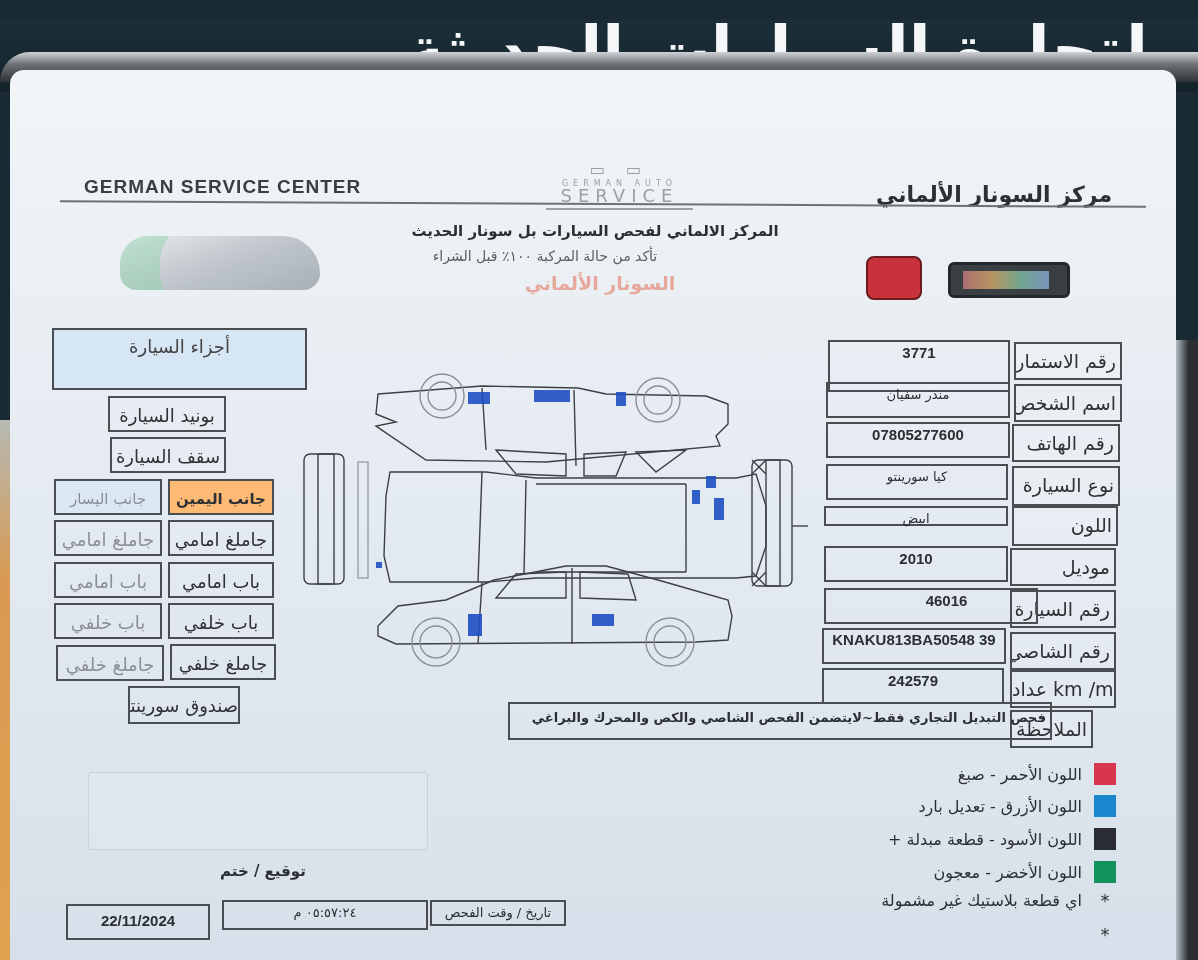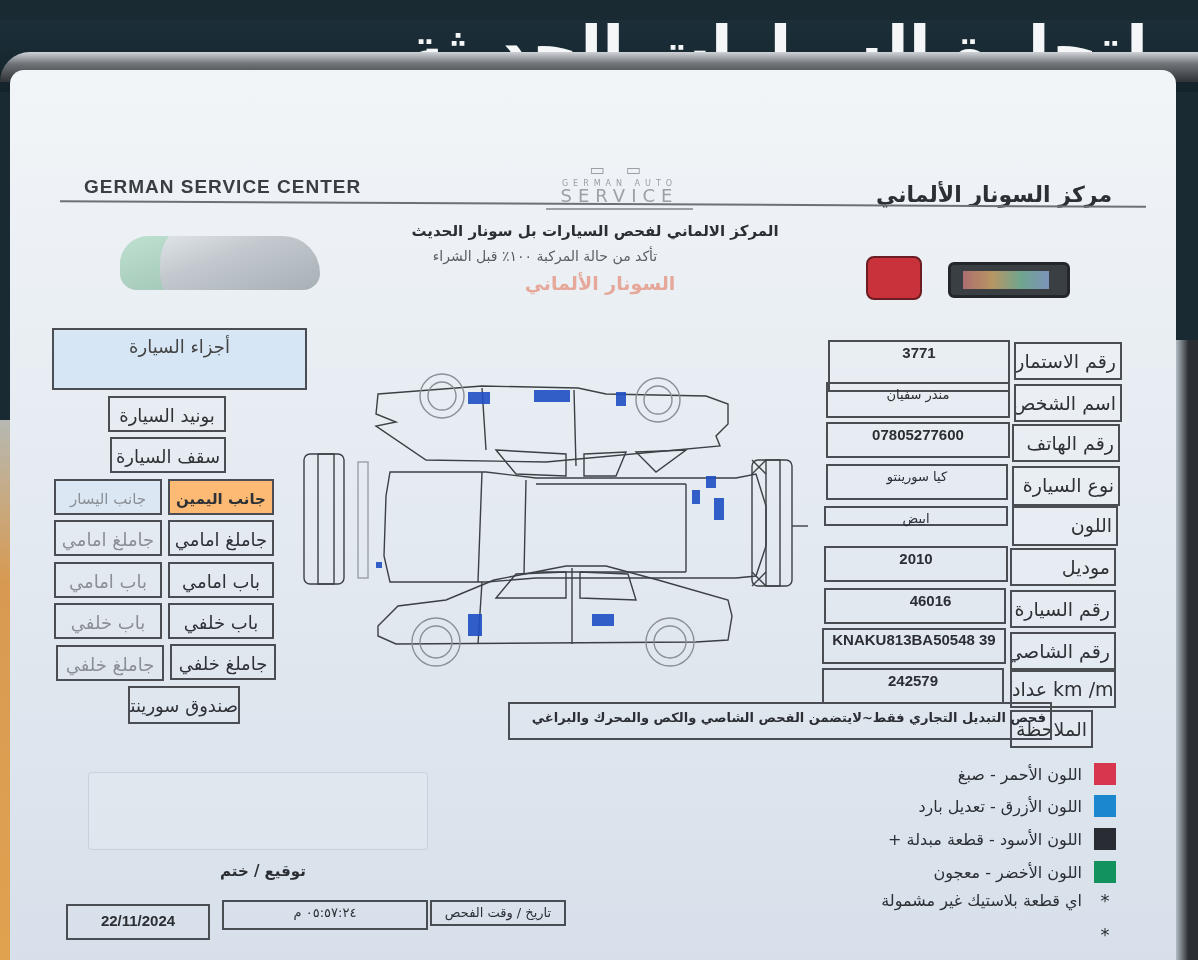--- a/index.html
+++ b/index.html
@@ -170,21 +170,21 @@
 <div class="box lbl" style="left:1012px;top:466px;width:108px;height:40px;">نوع السيارة</div>
 <div class="box val ar" style="left:826px;top:464px;width:182px;height:36px;">كيا سورينتو</div>
 
 <div class="box lbl" style="left:1012px;top:506px;width:106px;height:40px;">اللون</div>
 <div class="box val ar" style="left:824px;top:506px;width:184px;height:20px;">ابيض</div>
 
 <div class="box lbl" style="left:1010px;top:548px;width:106px;height:38px;">موديل</div>
 <div class="box val" style="left:824px;top:546px;width:184px;height:36px;">2010</div>
 
 <div class="box lbl" style="left:1010px;top:590px;width:106px;height:38px;">رقم السيارة</div>
-<div class="box val" style="left:824px;top:588px;width:182px;height:36px;padding-left:31px;">46016</div>
+<div class="box val" style="left:824px;top:588px;width:214px;height:36px;padding-left:31px;">46016</div>
 
 <div class="box lbl" style="left:1010px;top:632px;width:106px;height:38px;">رقم الشاصي</div>
 <div class="box val" style="left:822px;top:628px;width:184px;height:36px;font-size:15px;line-height:16px;padding-top:2px;overflow:hidden;">KNAKU813BA50548 39</div>
 
 <div class="box lbl" style="left:1010px;top:670px;width:106px;height:38px;direction:ltr;">عداد km /mil</div>
 <div class="box val" style="left:822px;top:668px;width:182px;height:36px;">242579</div>
 
 <div class="box lbl" style="left:1010px;top:710px;width:83px;height:38px;">الملاحظة /</div>
 <div class="box abs note-box">فحص التبديل التجاري فقط~لايتضمن الفحص الشاصي والكص والمحرك والبراغي</div>
 

